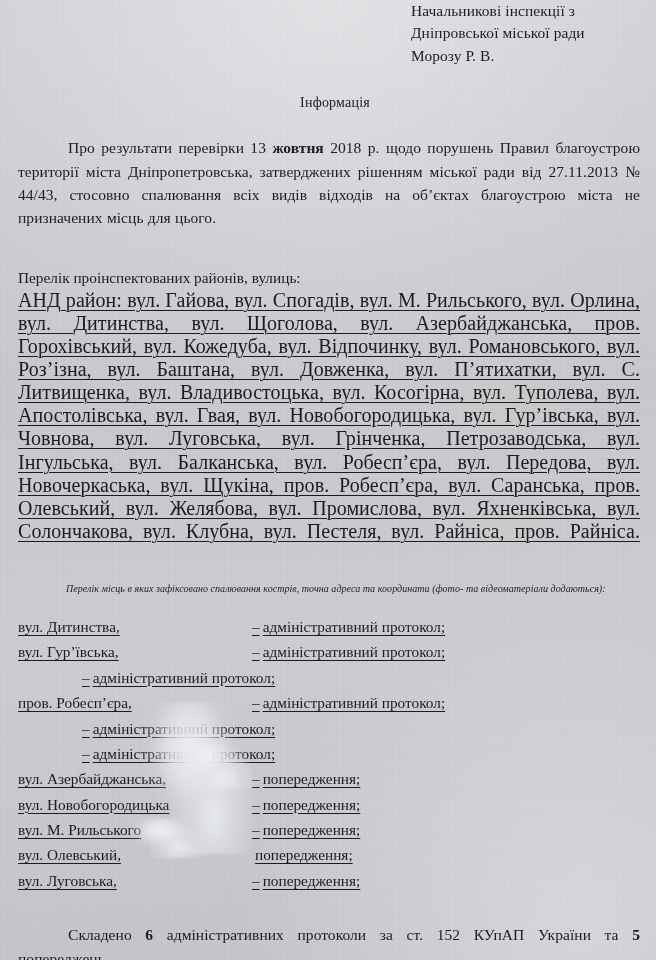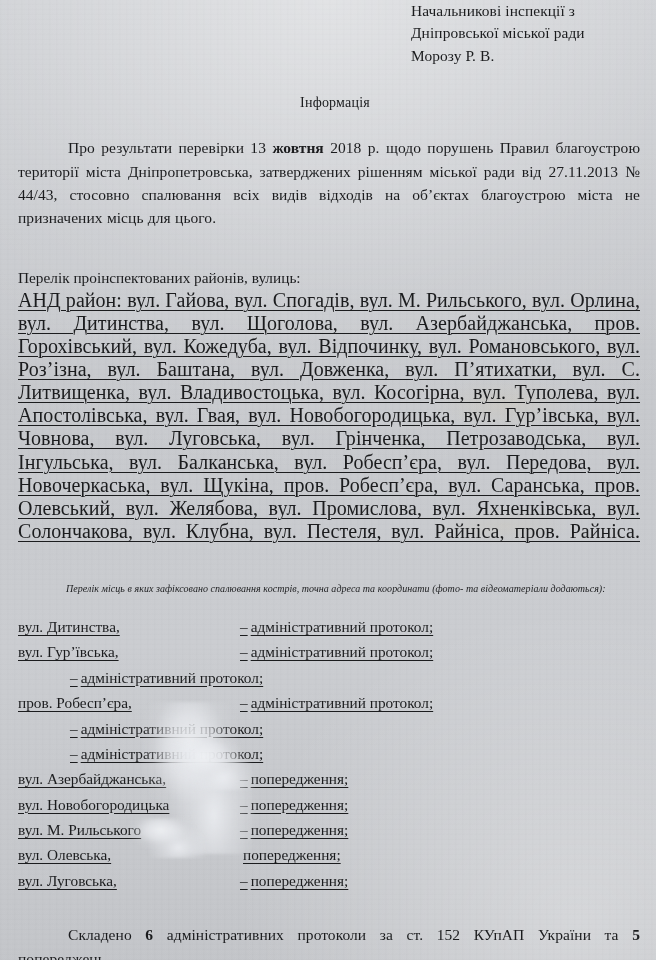--- a/index.html
+++ b/index.html
@@ -132,20 +132,21 @@
     color: rgba(30,32,34,0.55);
     font-size: 12px;
     white-space: nowrap;
     overflow: hidden;
   }
   .finding-action {
     text-decoration: underline;
     text-decoration-thickness: from-font;
     text-underline-offset: 2.5px;
     white-space: nowrap;
+    margin-left: 12px;
   }
   .finding-dash {
     padding-right: 3px;
   }
 
   
   .glare {
     position: absolute;
     z-index: 3;
     pointer-events: none;
@@ -253,21 +254,21 @@
         <span class="finding-place">вул. Новобогородицька</span>
         <span class="finding-coords"></span>
         <span class="finding-action"><span class="finding-dash">–</span><span>попередження;</span></span>
       </div>
       <div class="finding-row">
         <span class="finding-place">вул. М. Рильського</span>
         <span class="finding-coords"></span>
         <span class="finding-action"><span class="finding-dash">–</span><span>попередження;</span></span>
       </div>
       <div class="finding-row">
-        <span class="finding-place">вул. Олевська,</span>
+        <span class="finding-place">вул. Олевський,</span>
         <span class="finding-coords"></span>
         <span class="finding-action"><span class="finding-dash"></span><span>попередження;</span></span>
       </div>
       <div class="finding-row">
         <span class="finding-place">вул. Луговська,</span>
         <span class="finding-coords"></span>
         <span class="finding-action"><span class="finding-dash">–</span><span>попередження;</span></span>
       </div>
     </div>
 

